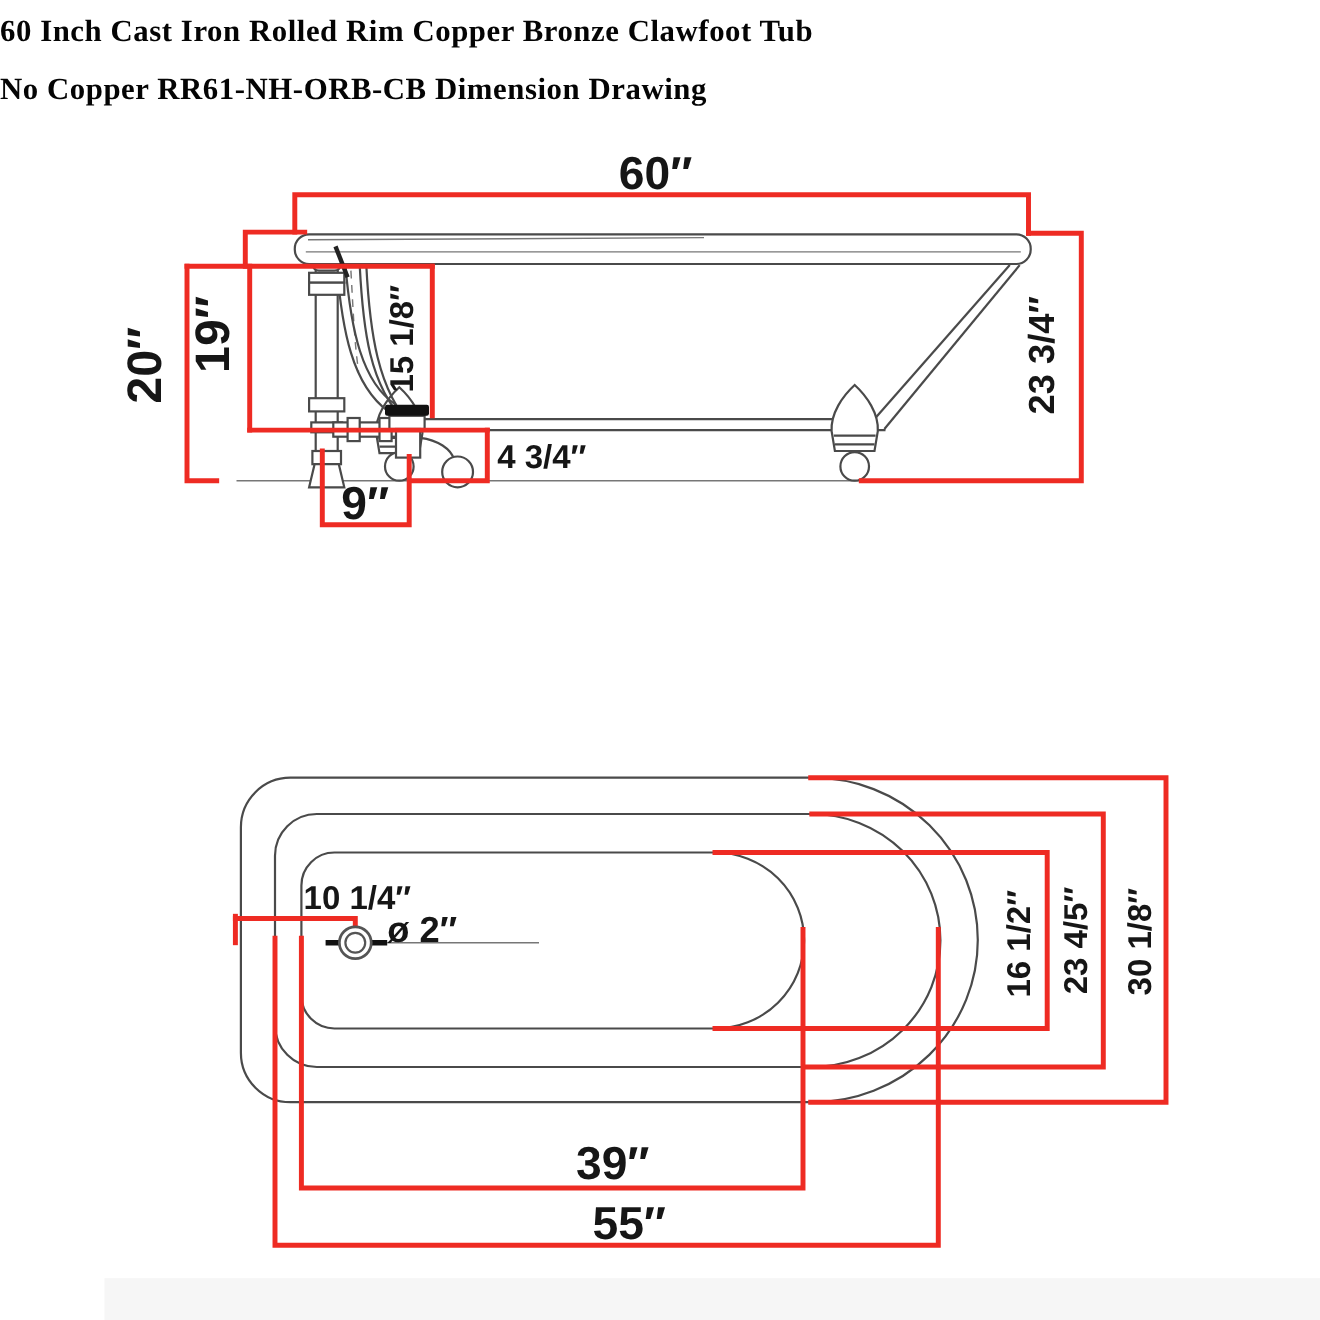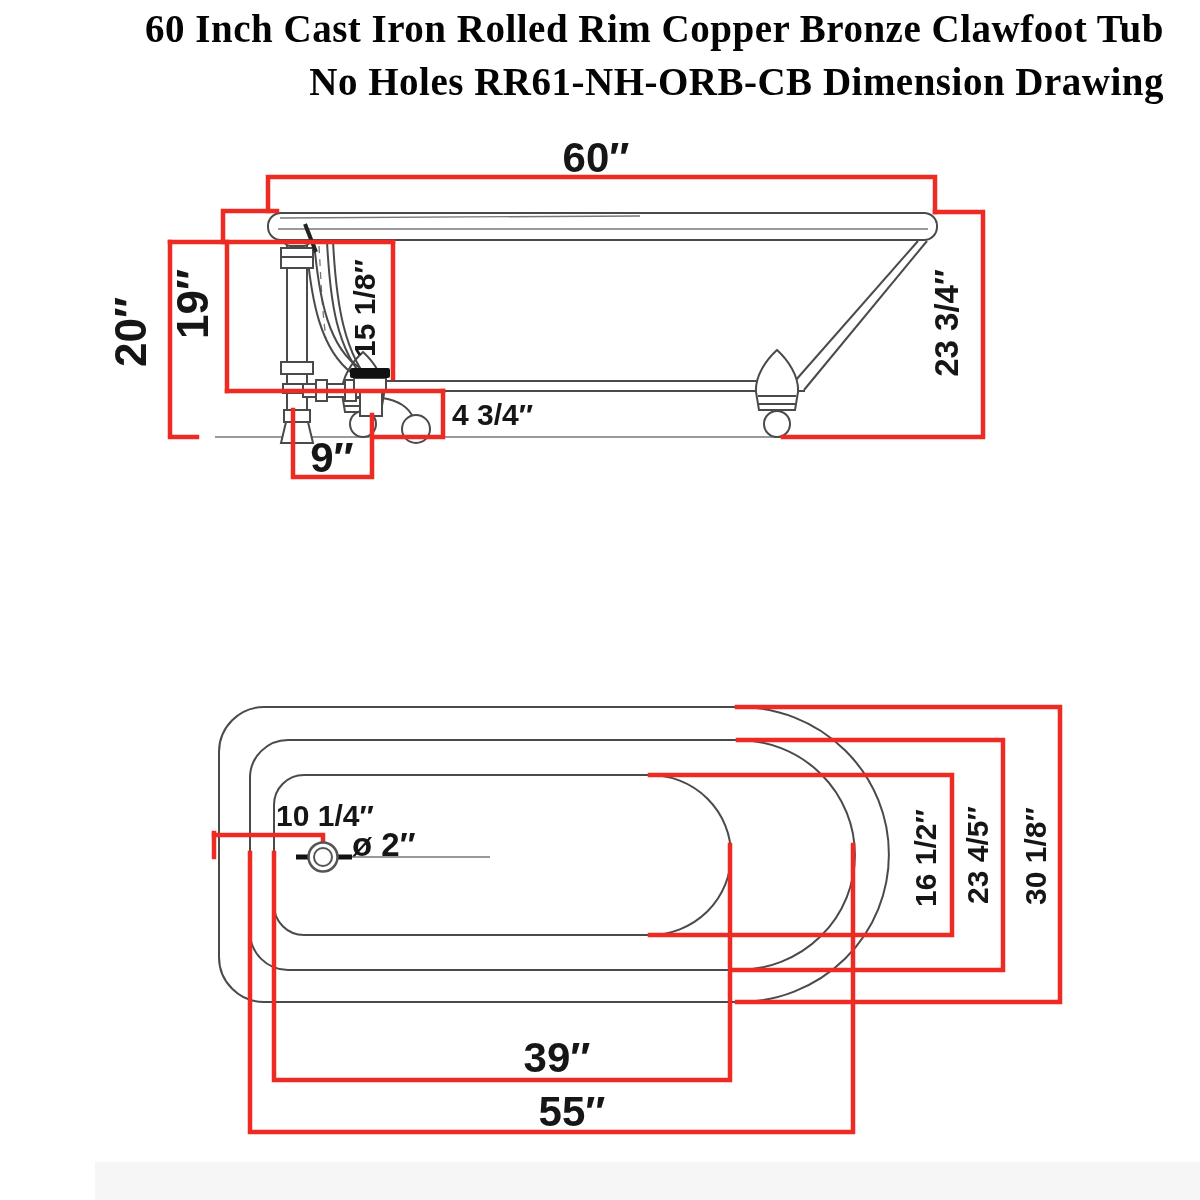--- a/index.html
+++ b/index.html
@@ -1,43 +1,43 @@
 <!DOCTYPE html>
 <html><head>
 <meta charset="utf-8">
 <style>
   html,body{margin:0;padding:0;}
   body{
     width:1200px;height:1200px;position:relative;background:#ffffff;overflow:hidden;
     font-family:"Liberation Sans",sans-serif;
   }
   .page-title{
-    position:absolute;top:2px;left:0;width:1164px;text-align:right;
+    position:absolute;top:2px;left:0;width:1164px;text-align:left;
     font-family:"Liberation Serif","DejaVu Serif",serif;
-    font-weight:700;font-size:39px;line-height:53px;color:#040404;
+    font-weight:700;font-size:28px;line-height:53px;color:#040404;
     letter-spacing:0.5px;
   }
   svg.drawing{position:absolute;left:0;top:0;}
   .gline{stroke:#4a4a4a;stroke-width:2;fill:none;}
   .gline-thin{stroke:#777;stroke-width:1.3;fill:none;}
   .gfill{stroke:#4a4a4a;stroke-width:2;fill:#ffffff;}
   .red{stroke:#ee2b23;stroke-width:4.5;fill:none;stroke-linecap:square;stroke-linejoin:miter;}
   .dim{font-family:"Liberation Sans",sans-serif;font-weight:bold;fill:#161616;}
   .dim-xl{font-size:44px;}
   .dim-lg{font-size:42px;}
   .dim-md{font-size:33px;}
   .dim-sm{font-size:30px;}
   .footer-band{position:absolute;left:95px;top:1162px;width:1105px;height:38px;background:#f6f6f6;}
 </style>
 </head>
 <body>
 
 <div class="page-title">
   <div>60 Inch Cast Iron Rolled Rim Copper Bronze Clawfoot Tub</div>
-  <div>No Holes RR61-NH-ORB-CB Dimension Drawing</div>
+  <div>No Copper RR61-NH-ORB-CB Dimension Drawing</div>
 </div>
 
 <div class="footer-band"></div>
 
 <svg class="drawing" width="1200" height="1200" viewBox="0 0 1200 1200">
 
   <g>
 
     <line class="gline-thin" x1="215" y1="437" x2="860" y2="437"></line>
 

